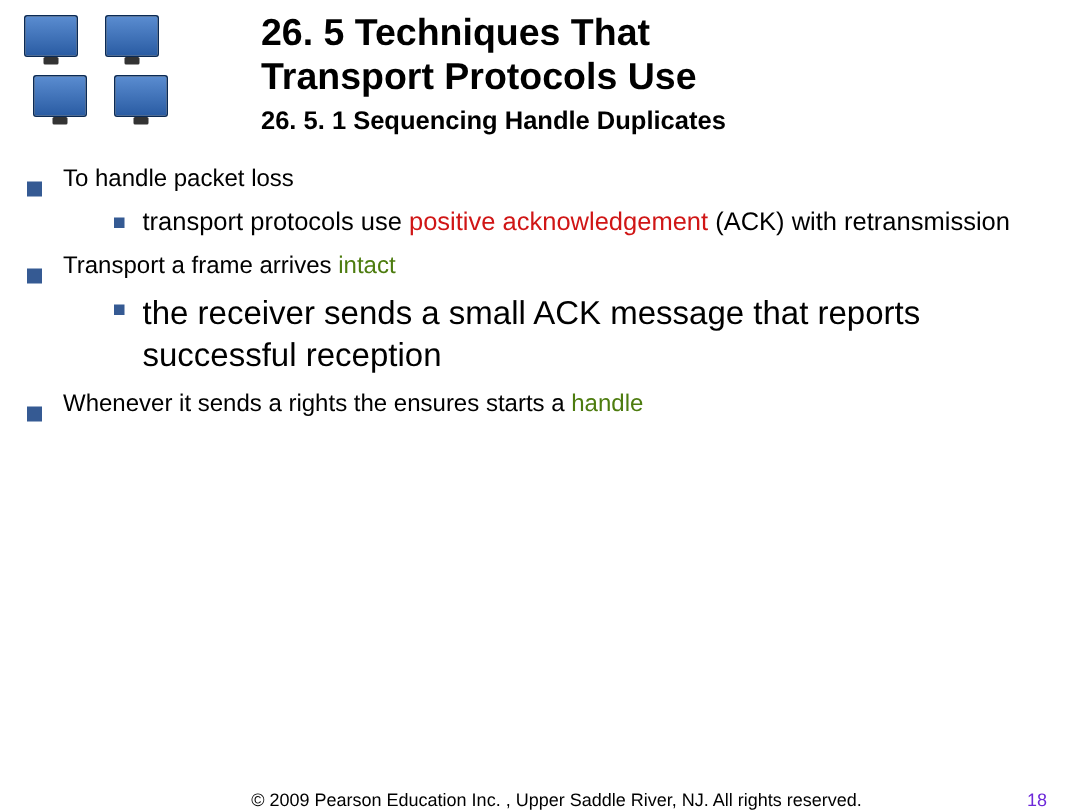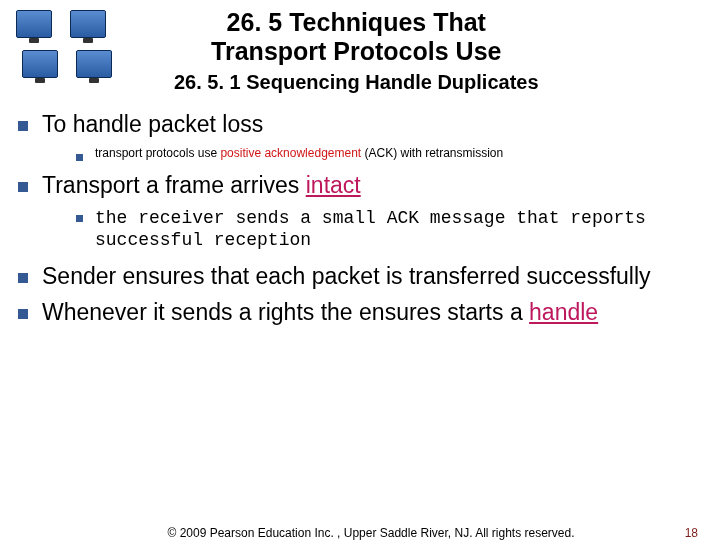--- a/index.html
+++ b/index.html
@@ -44,25 +44,24 @@
   .m4 { width: 36px; height: 28px; left: 66px; top: 44px; }
   .title-block {
     padding-left: 14px;
     padding-top: 2px;
   }
   .title {
     font-weight: bold;
     font-size: 25px;
     color: #000;
     line-height: 1.15;
-    text-align: center;
   }
   .subtitle {
     font-weight: bold;
-    font-size: 20px;
+    font-size: 17px;
     color: #000;
     line-height: 1.25;
     margin-top: 4px;
   }
   .body {
     padding: 14px 18px 0 18px;
   }
   .lvl1 {
     display: flex;
     align-items: flex-start;
@@ -70,67 +69,66 @@
   }
   .lvl1 .sq {
     width: 10px;
     height: 10px;
     background: #355a93;
     margin-top: 11px;
     margin-right: 14px;
     flex-shrink: 0;
   }
   .lvl1-text {
-    font-size: 23px;
+    font-size: 16px;
     color: #000;
     line-height: 1.3;
   }
   .lvl2 {
     display: flex;
     align-items: flex-start;
     margin-left: 58px;
     margin-bottom: 10px;
   }
   .lvl2 .sq {
     width: 7px;
     height: 7px;
     background: #355a93;
     margin-top: 8px;
     margin-right: 12px;
     flex-shrink: 0;
   }
   .lvl2-text {
-    font-size: 12px;
+    font-size: 17px;
     color: #000;
     line-height: 1.25;
   }
   .lvl2-text.big {
-    font-size: 18px;
-    font-family: Liberation Mono, monospace;
+    font-size: 22px;
   }
   .red { color: #d01616; }
-  .darkred { color: #be185d; text-decoration: underline; }
+  .darkred { color: #4d7c0f; }
   .footer {
     position: absolute;
     bottom: 14px;
     left: 0;
     width: 100%;
     font-size: 12px;
     color: #000;
   }
   .copyright {
     text-align: center;
     width: 100%;
     position: absolute;
     left: 11px;
   }
   .pagenum {
     position: absolute;
     right: 22px;
-    color: #7f1d1d;
+    color: #6d28d9;
   }
 </style>
 </head>
 <body>
 
 <div class="header">
   <div class="clipart">
     <div class="monitor m1"></div>
     <div class="monitor m2"></div>
     <div class="monitor m3"></div>
@@ -166,24 +164,20 @@
     <div class="lvl1-text">
       <span>Transport a frame arrives </span><span class="darkred">intact</span>
     </div>
   </div>
 
   <div class="lvl2">
     <div class="sq"></div>
     <div class="lvl2-text big">the receiver sends a small ACK message that reports successful reception</div>
   </div>
 
-  <div class="lvl1">
-    <div class="sq"></div>
-    <div class="lvl1-text">Sender ensures that each packet is transferred successfully</div>
-  </div>
 
   <div class="lvl1">
     <div class="sq"></div>
     <div class="lvl1-text">
       <span>Whenever it sends a rights</span><span> the ensures starts a </span><span class="darkred">handle</span>
     </div>
   </div>
 
 </div>
 

